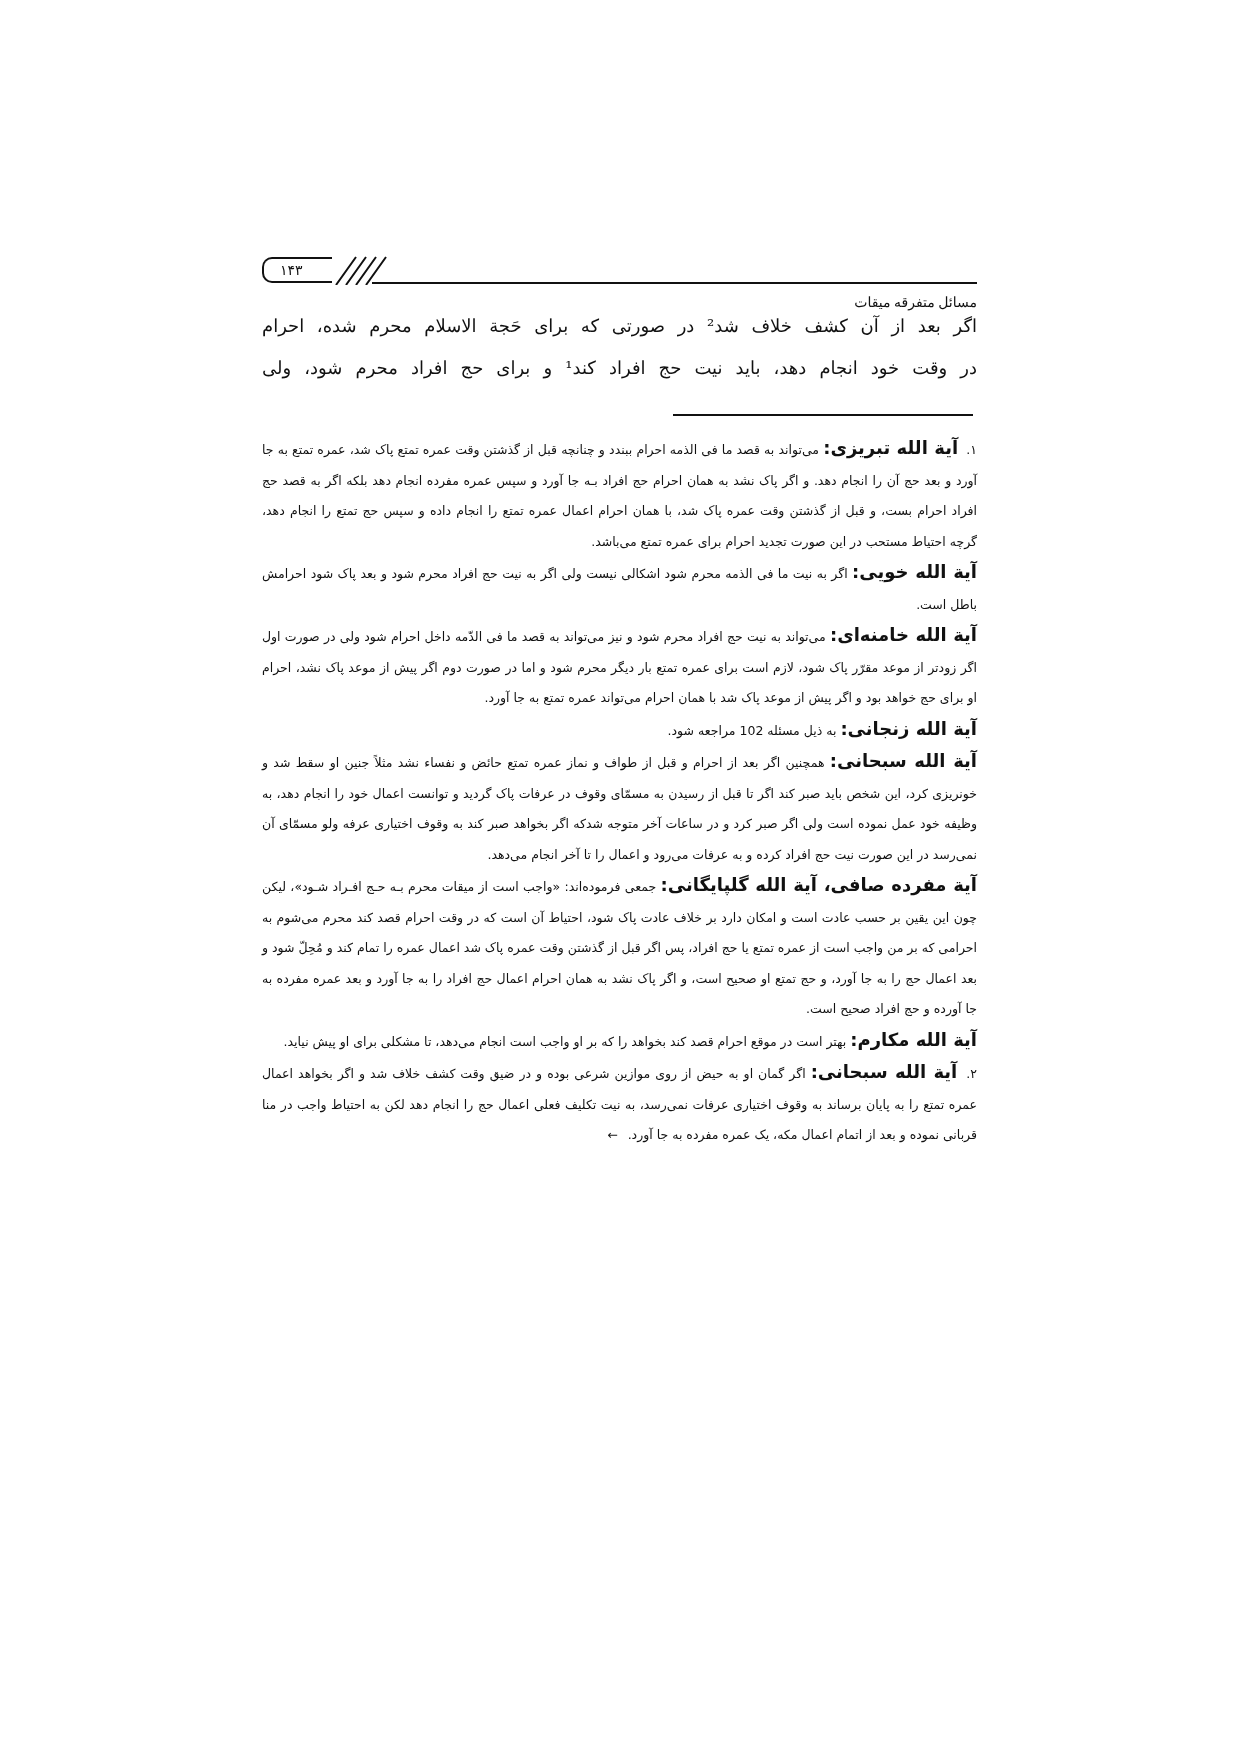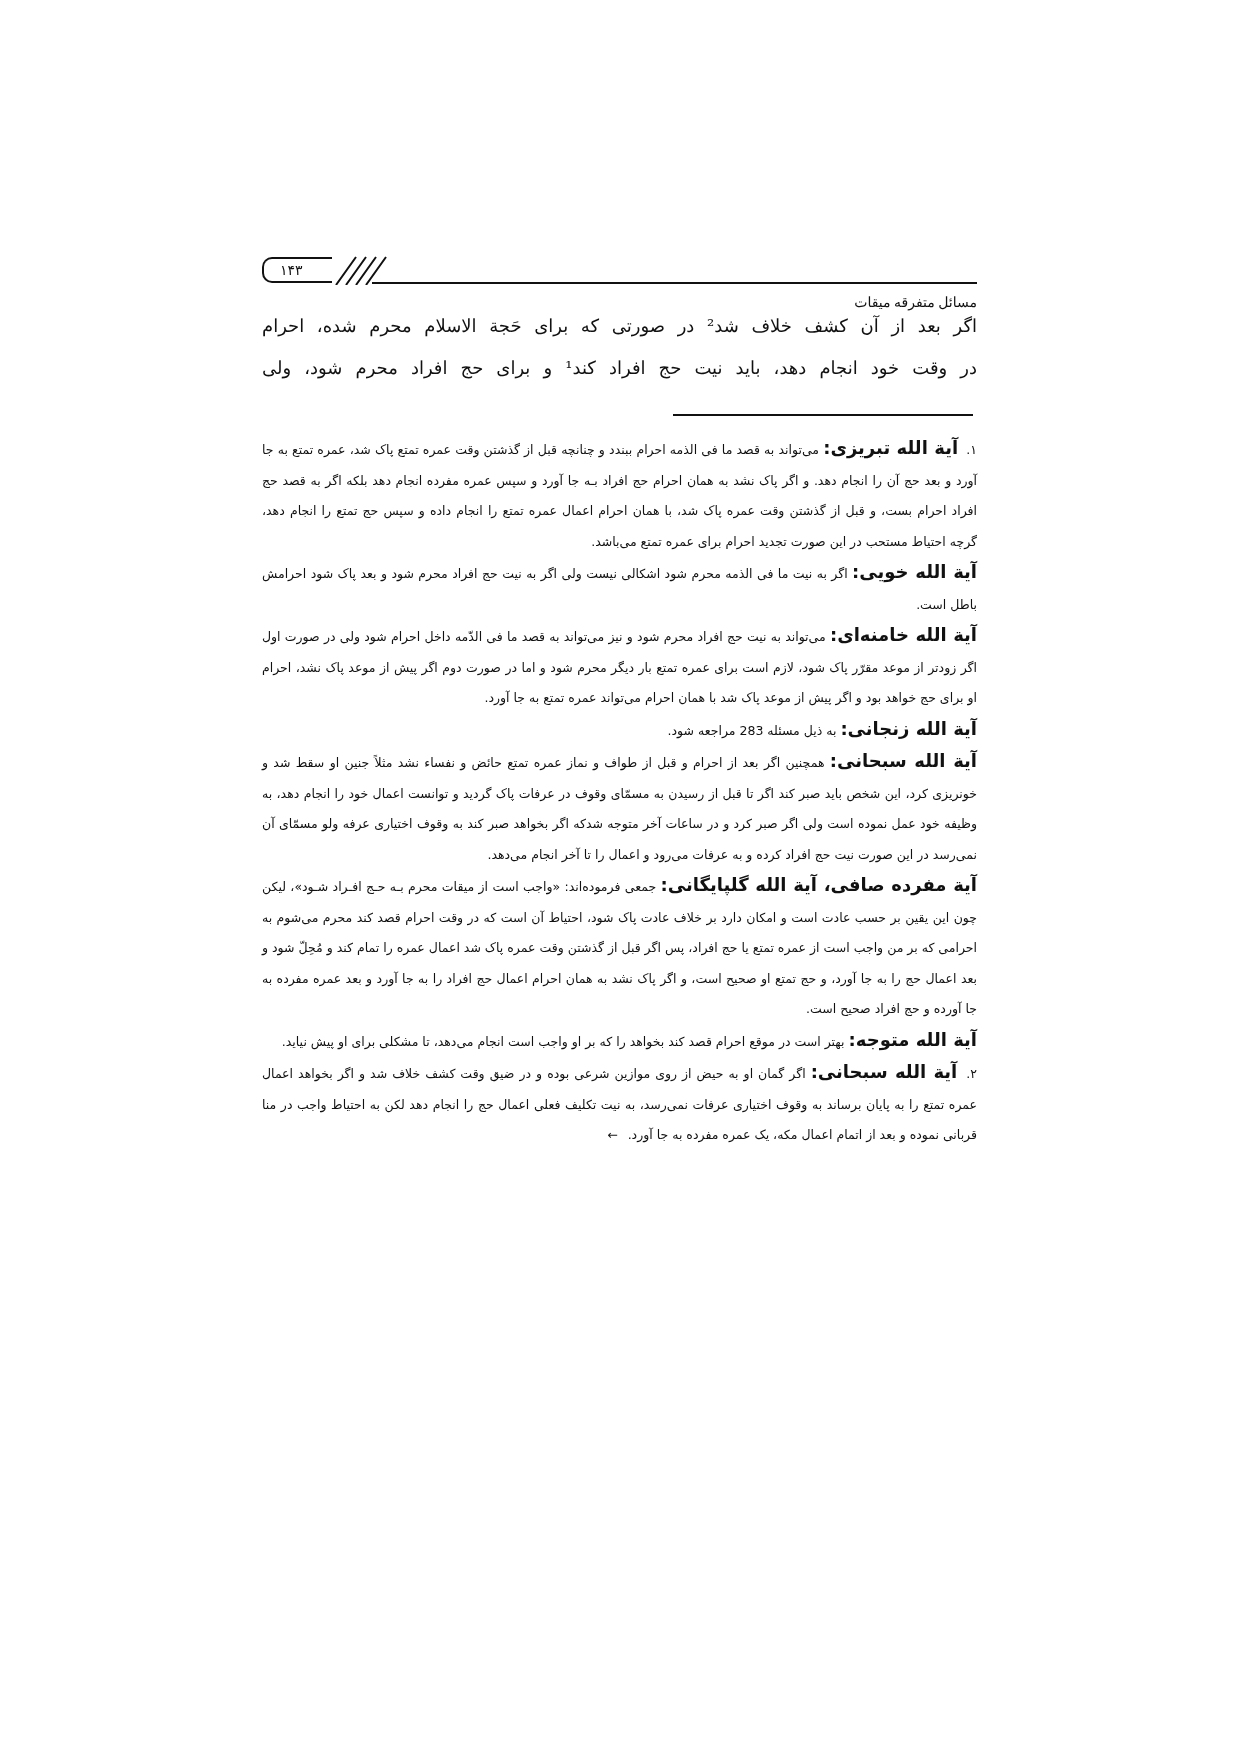--- a/index.html
+++ b/index.html
@@ -52,32 +52,32 @@
     <p class="fn">
       <span class="name">آیة الله خویی:</span>
       <span>اگر به نیت ما فی الذمه محرم شود اشکالی نیست ولی اگر به نیت حج افراد محرم شود و بعد پاک شود احرامش باطل است.</span>
     </p>
     <p class="fn">
       <span class="name">آیة الله خامنه‌ای:</span>
       <span>می‌تواند به نیت حج افراد محرم شود و نیز می‌تواند به قصد ما فی الذّمه داخل احرام شود ولی در صورت اول اگر زودتر از موعد مقرّر پاک شود، لازم است برای عمره تمتع بار دیگر محرم شود و اما در صورت دوم اگر پیش از موعد پاک نشد، احرام او برای حج خواهد بود و اگر پیش از موعد پاک شد با همان احرام می‌تواند عمره تمتع به جا آورد.</span>
     </p>
     <p class="fn">
       <span class="name">آیة الله زنجانی:</span>
-      <span>به ذیل مسئله 283 مراجعه شود.</span>
+      <span>به ذیل مسئله 102 مراجعه شود.</span>
     </p>
     <p class="fn">
       <span class="name">آیة الله سبحانی:</span>
       <span>همچنین اگر بعد از احرام و قبل از طواف و نماز عمره تمتع حائض و نفساء نشد مثلاً جنین او سقط شد و خونریزی کرد، این شخص باید صبر کند اگر تا قبل از رسیدن به مسمّای وقوف در عرفات پاک گردید و توانست اعمال خود را انجام دهد، به وظیفه خود عمل نموده است ولی اگر صبر کرد و در ساعات آخر متوجه شدکه اگر بخواهد صبر کند به وقوف اختیاری عرفه ولو مسمّای آن نمی‌رسد در این صورت نیت حج افراد کرده و به عرفات می‌رود و اعمال را تا آخر انجام می‌دهد.</span>
     </p>
     <p class="fn">
       <span class="name">آیة مفرده صافی، آیة الله گلپایگانی:</span>
       <span>جمعی فرموده‌اند: «واجب است از میقات محرم بـه حـج افـراد شـود»، لیکن چون این یقین بر حسب عادت است و امکان دارد بر خلاف عادت پاک شود، احتیاط آن است که در وقت احرام قصد کند محرم می‌شوم به احرامی که بر من واجب است از عمره تمتع یا حج افراد، پس اگر قبل از گذشتن وقت عمره پاک شد اعمال عمره را تمام کند و مُحِلّ شود و بعد اعمال حج را به جا آورد، و حج تمتع او صحیح است، و اگر پاک نشد به همان احرام اعمال حج افراد را به جا آورد و بعد عمره مفرده به جا آورده و حج افراد صحیح است.</span>
     </p>
     <p class="fn">
-      <span class="name">آیة الله متوجه:</span>
+      <span class="name">آیة الله مکارم:</span>
       <span>بهتر است در موقع احرام قصد کند بخواهد را که بر او واجب است انجام می‌دهد، تا مشکلی برای او پیش نیاید.</span>
     </p>
     <p class="fn">
       <span class="num">۲.</span>
       <span class="name">آیة الله سبحانی:</span>
       <span>اگر گمان او به حیض از روی موازین شرعی بوده و در ضیق وقت کشف خلاف شد و اگر بخواهد اعمال عمره تمتع را به پایان برساند به وقوف اختیاری عرفات نمی‌رسد، به نیت تکلیف فعلی اعمال حج را انجام دهد لکن به احتیاط واجب در منا قربانی نموده و بعد از اتمام اعمال مکه، یک عمره مفرده به جا آورد.</span>
       <span class="arrow">←</span>
     </p>
   </div>
 

